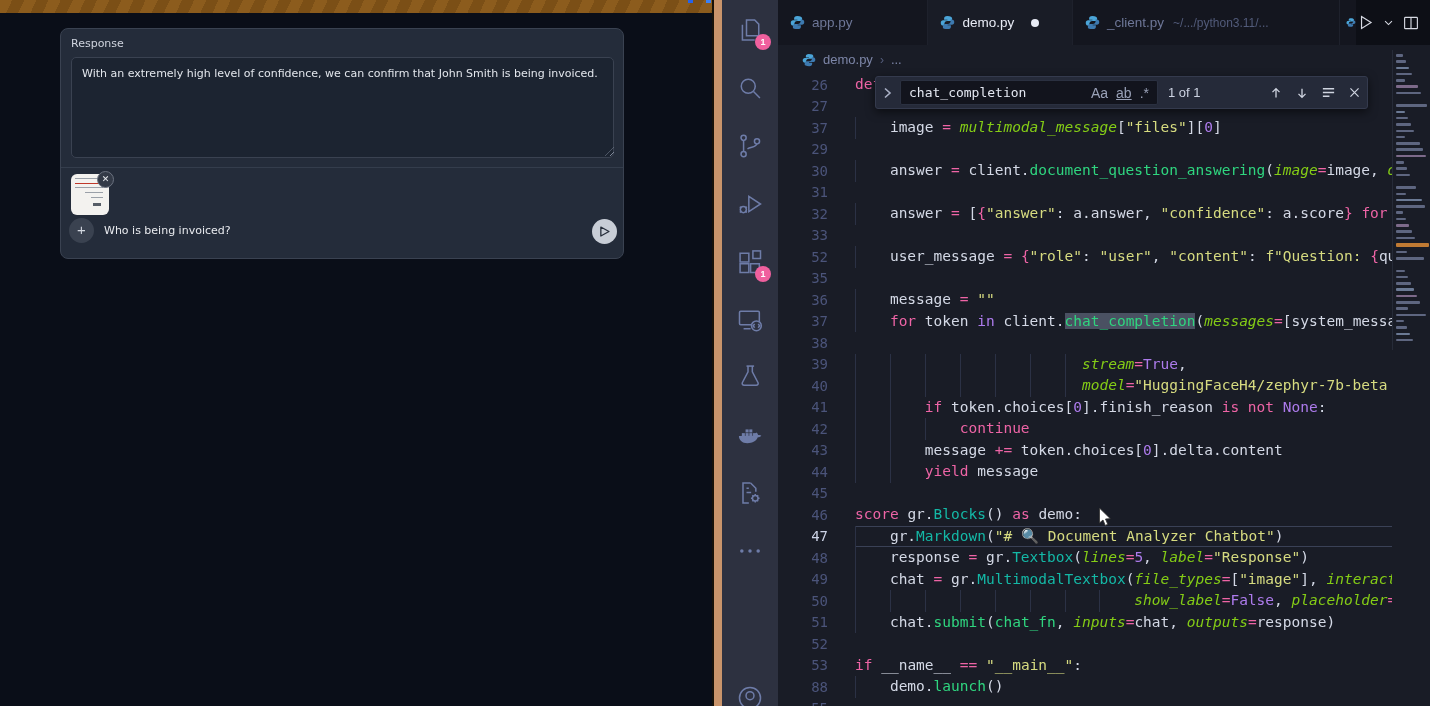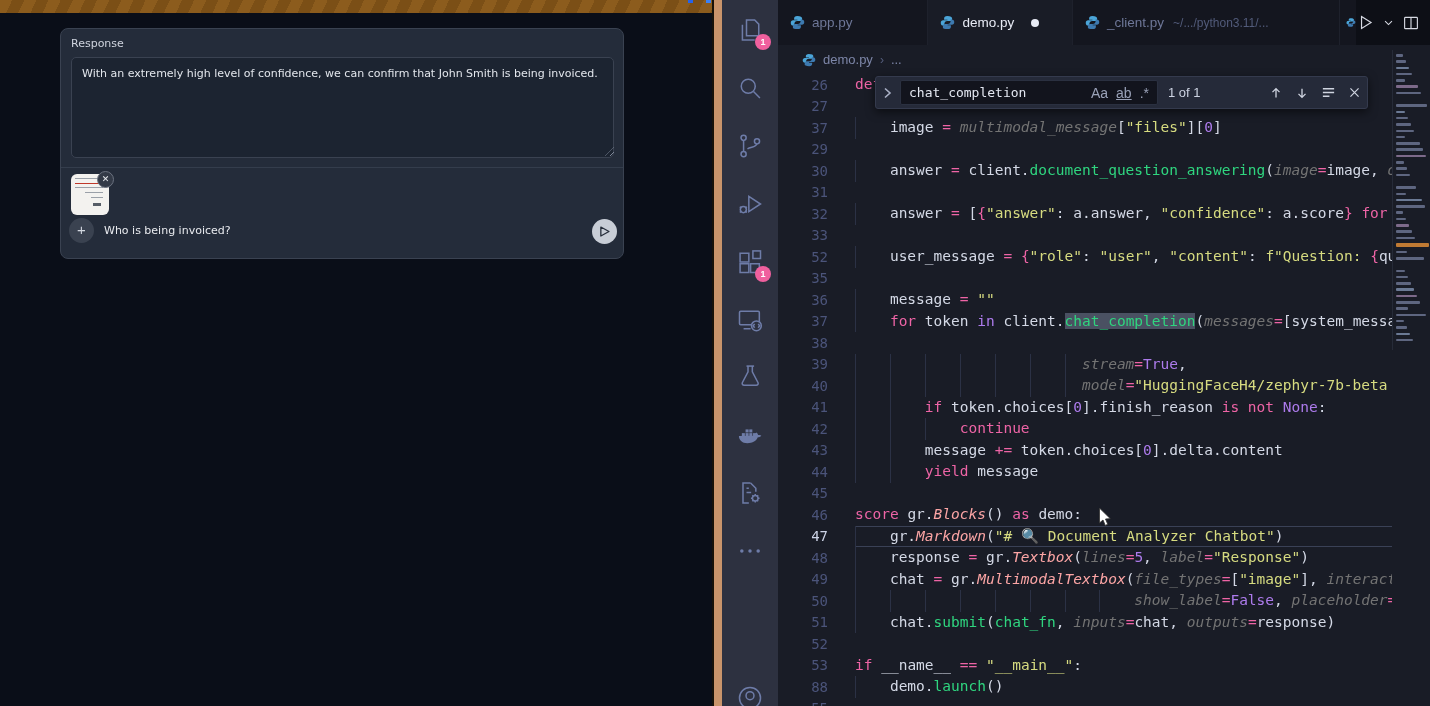--- a/index.html
+++ b/index.html
@@ -68,22 +68,22 @@
   .cl { display:flex; height:21.5px; align-items:center; }
   .ln { width:50px; text-align:right; color:#4b547a; flex:none; font-size:14px; }
   .lc { margin-left:27px; flex:1; height:21.5px; line-height:21.5px; white-space:pre; color:#d4d9e6; overflow:hidden; }
   .cl.cur .ln { color:#cdd3e6; }
   .cl.cur .lc { box-shadow:inset 0 1px #3a4156, inset 0 -1px #3a4156, inset 1px 0 #3a4156; }
   .tok-w { display:inline-block; height:21.5px; vertical-align:top;
     background:repeating-linear-gradient(90deg,#2b3145 0,#2b3145 1px,transparent 1px,transparent 34.92px); }
   .tok-k { color:#ee64a6; }
   .tok-o { color:#ad7bec; }
   .tok-f { color:#2fd57f; }
-  .tok-c { color:#fca5a5;font-style:italic; }
-  .tok-p { color:#737373; font-style:italic; }
+  .tok-c { color:#14b8a6; }
+  .tok-p { color:#84cc16; font-style:italic; }
   .tok-s { color:#d6db80; }
   .tok-b { color:#ee64a6; }
   .tok-h { color:#2fd57f; background:#4a5162; }
 
   .find-widget { position:absolute; left:97px; top:76px; width:493px; height:33px; background:#252a39;
     border:1px solid #343a4d; border-radius:3px; box-shadow:0 3px 10px rgba(0,0,0,.55);
     display:flex; align-items:center; z-index:6; padding:0 6px 0 2px; }
   .fw-chevron { width:18px; height:18px; flex:none; cursor:pointer; }
   .fw-chevron svg { stroke:#aab1c6; fill:none; stroke-width:1.6; }
   .fw-input-wrap { width:258px; height:25px; background:#12141d; border:1px solid #2a3040; border-radius:2px;

